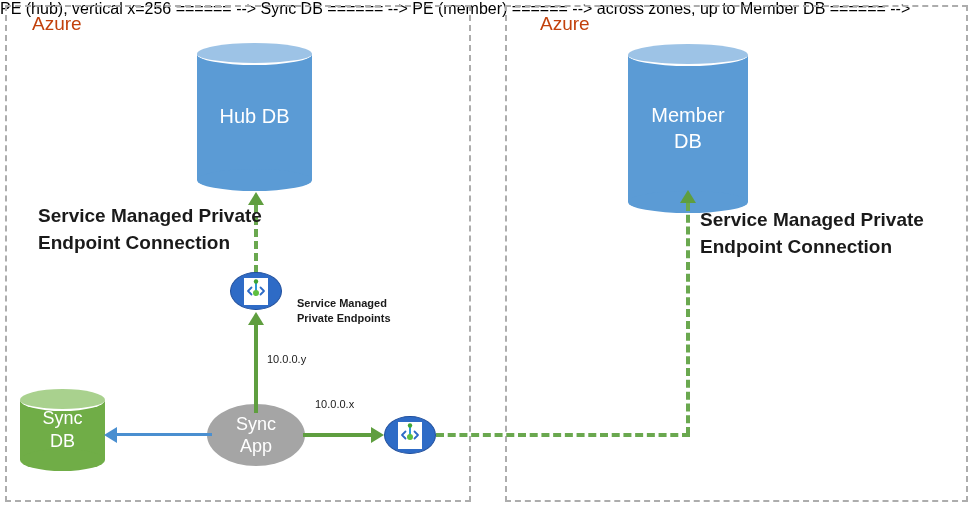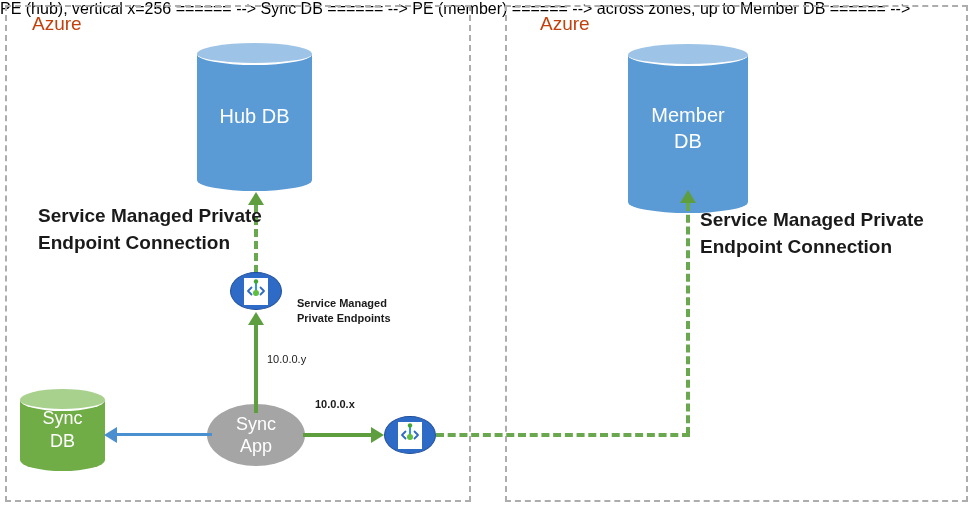--- a/index.html
+++ b/index.html
@@ -297,15 +297,15 @@
 Endpoint Connection</div>
 
   <div class="note" style="left:700px; top:207px; width:235px;">Service Managed Private
 Endpoint Connection</div>
 
   <div class="note bold" style="left:297px; top:296px; width:180px;">Service Managed
 Private Endpoints</div>
 
   <div class="ip-label" style="left:267px; top:353px;">10.0.0.y</div>
 
-  <div class="ip-label" style="left:315px; top:398px;font-weight:bold;">10.0.0.x</div>
+  <div class="ip-label" style="left:315px; top:398px;">10.0.0.x</div>
 
 </div>
 
 </body></html>

